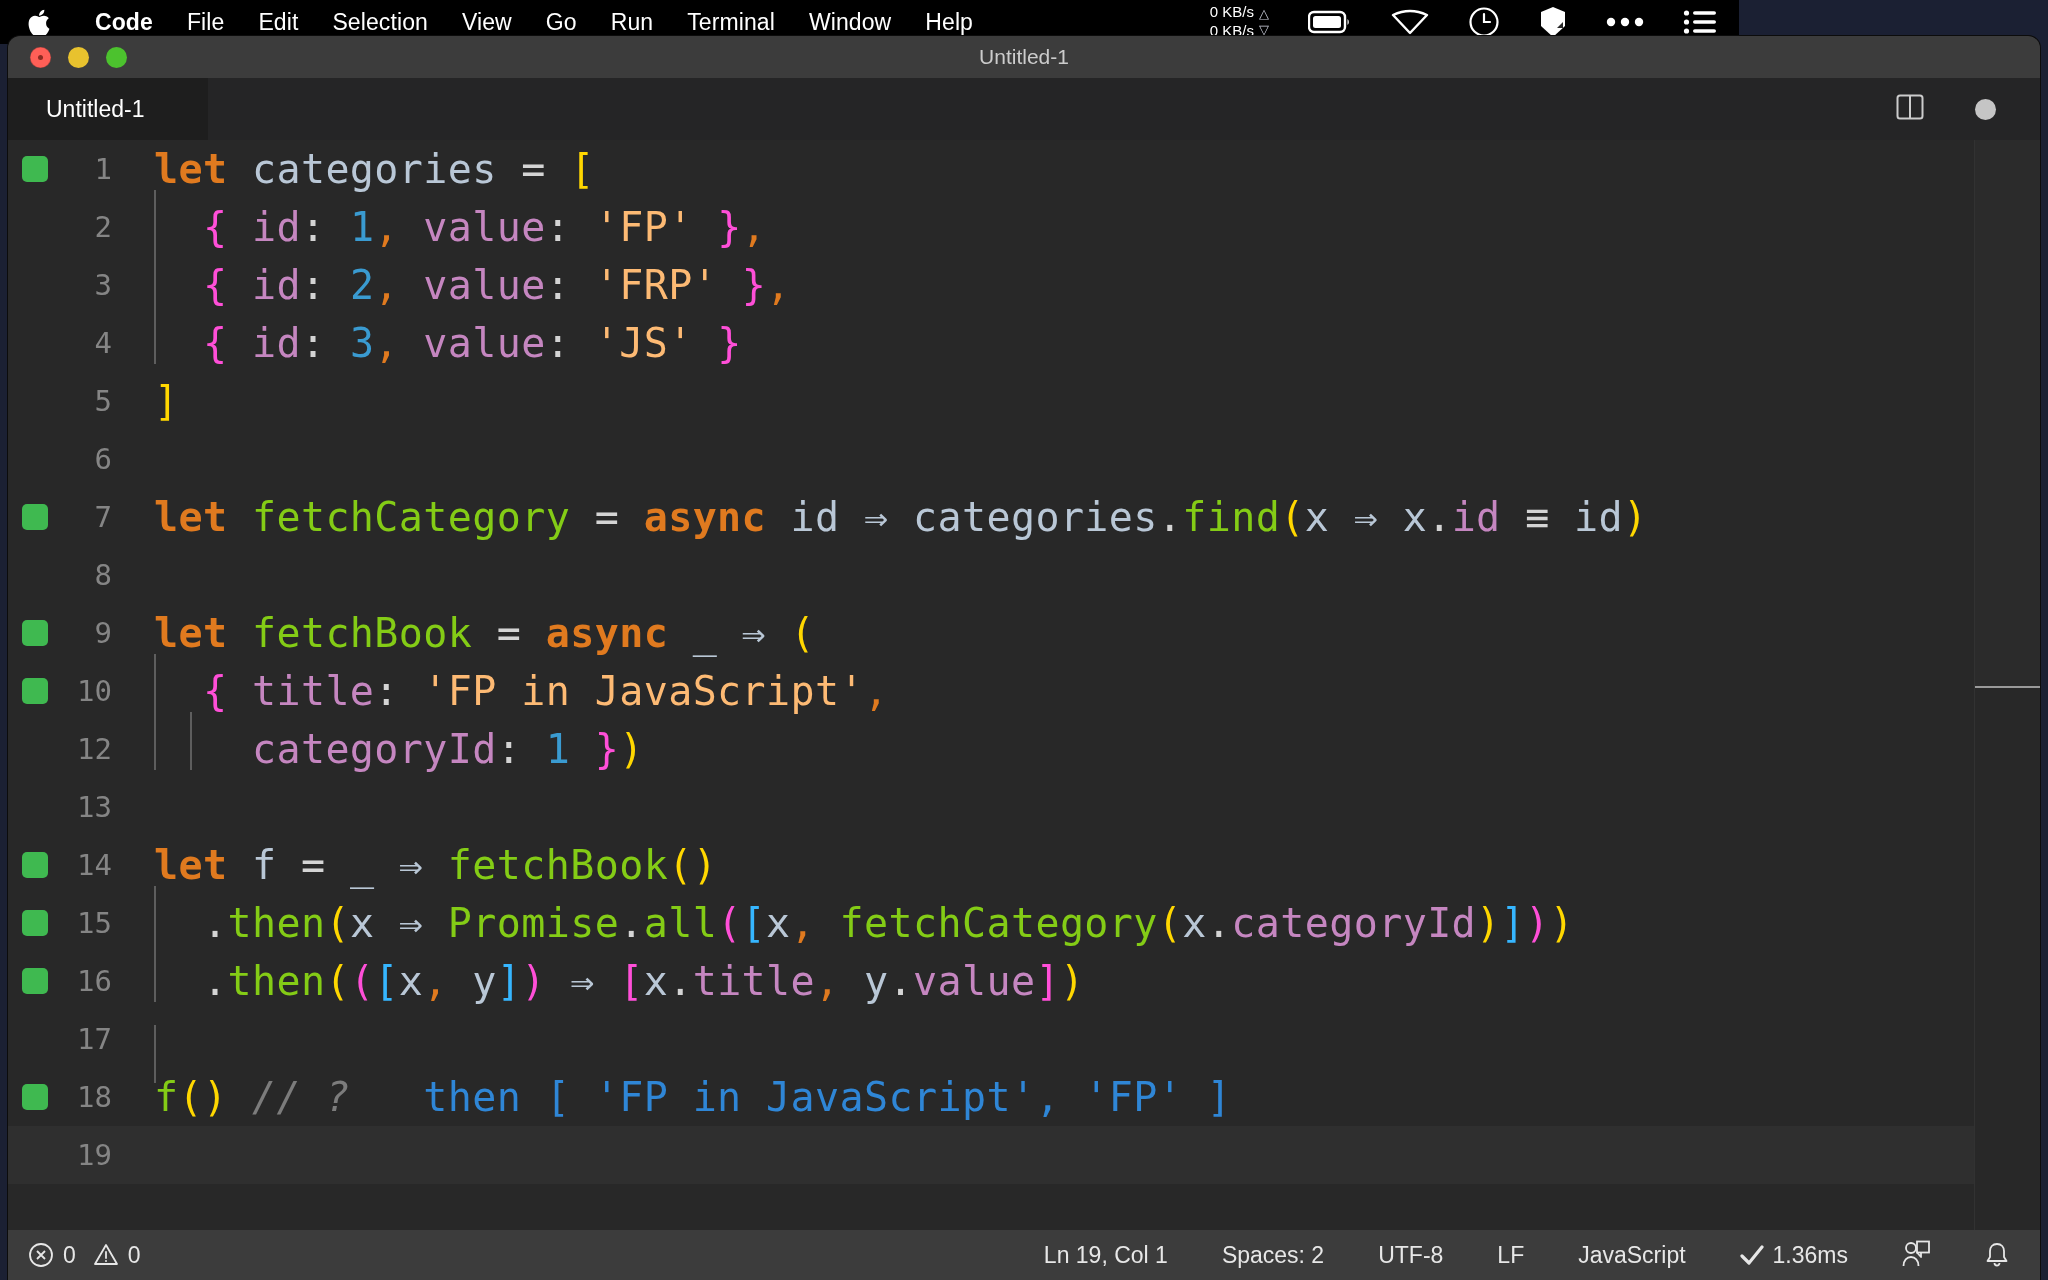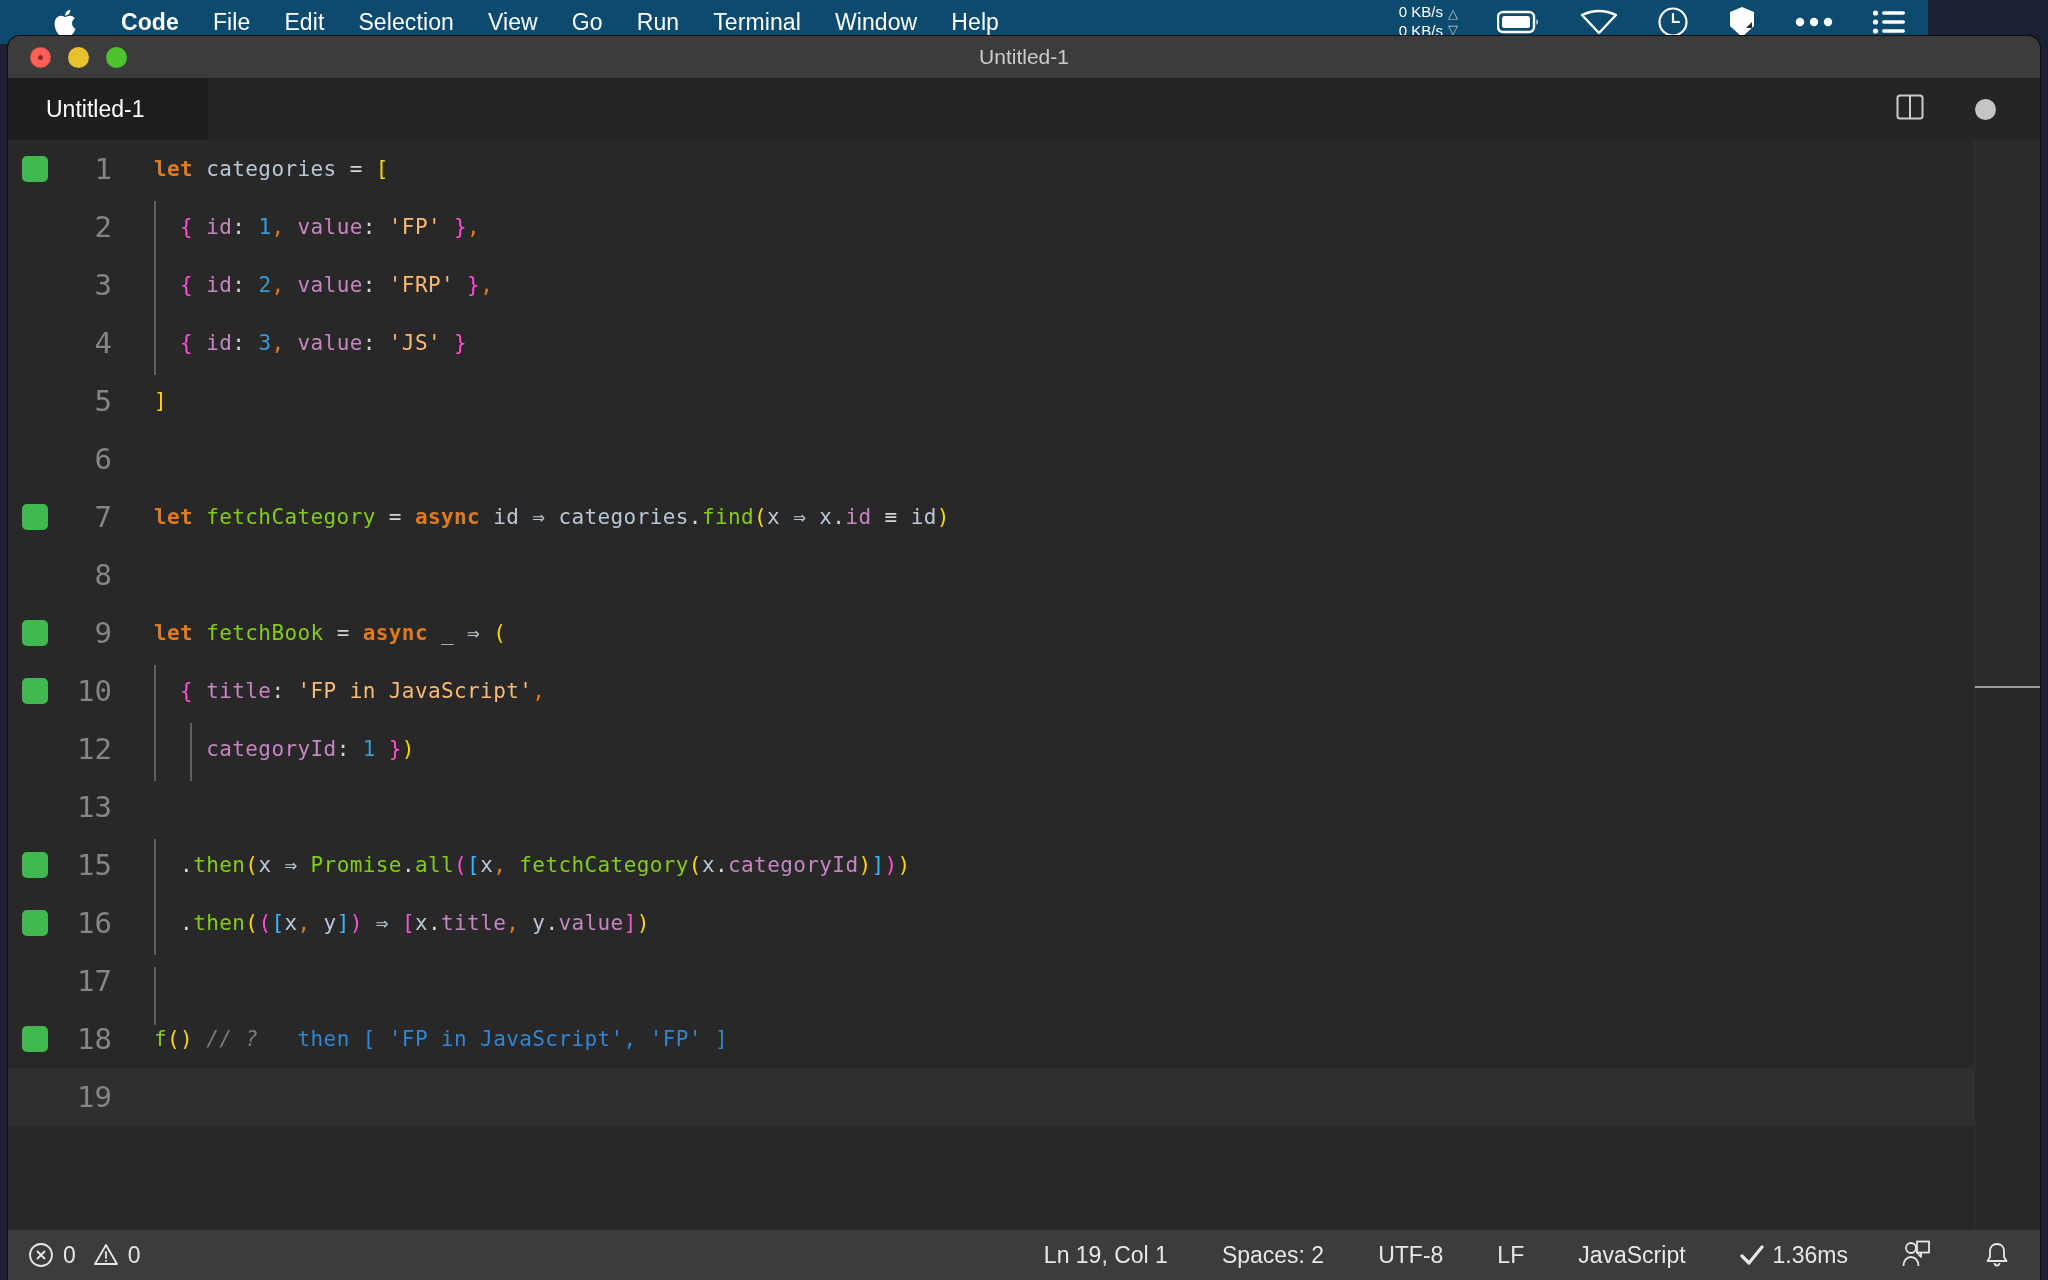--- a/index.html
+++ b/index.html
@@ -9,26 +9,25 @@
     height: 1280px;
     overflow: hidden;
     background: #1b2033;
     font-family: "Liberation Sans", sans-serif;
   }
 
   
   #menubar {
     position: absolute;
     top: 0; left: 0;
-    width: 1928px; height: 44px;
-    background: #0c4a6e;
+    width: 1739px; height: 44px;
+    background: #000000;
     display: flex;
     align-items: center;
     color: #ffffff;
-    padding-left: 26px;
   }
   .menu-left { display: flex; align-items: center; height: 44px; padding-left: 26px; }
   .apple-logo {
     width: 26px; height: 30px;
     margin-right: 26px;
     display: flex; align-items: center; justify-content: center;
     color: #fff;
   }
   .menu-item {
     font-size: 23px;
@@ -153,21 +152,21 @@
   .linenum {
     width: 128px;
     text-align: right;
     padding-right: 24px;
     color: #858585;
     font-size: 29px;
     flex: none;
     font-family: "DejaVu Sans Mono", monospace;
   }
   .codetext {
-    font-size: 21px;
+    font-size: 40px;
     white-space: pre;
     color: #d4d4d4;
     letter-spacing: 0.4px;
     position: relative;
     padding-left: 18px;
   }
 
   
   .iguide {
     position: absolute;
@@ -392,20 +391,25 @@
     <div class="code-row">
       <span class="linenum">12</span>
       <span class="codetext"><span class="iguide" style="left:18px;top:-14px;height:58px;"></span><span class="iguide" style="left:54px;top:-14px;height:58px;"></span>    <span class="t-prop">categoryId</span><span class="t-op">:</span> <span class="t-num">1</span> <span class="b-pink">}</span><span class="b-yellow">)</span></span>
     </div>
 
     <div class="code-row">
       <span class="linenum">13</span>
       <span class="codetext"></span>
     </div>
 
+    <div class="code-row">
+      <span class="gutter-mark"></span>
+      <span class="linenum">14</span>
+      <span class="codetext"><span class="t-kw">let</span> <span class="t-var">f</span> <span class="t-op">=</span> <span class="t-var">_</span> <span class="t-plain">⇒</span> <span class="t-fn">fetchBook</span><span class="b-yellow">()</span></span>
+    </div>
 
     <div class="code-row">
       <span class="gutter-mark"></span>
       <span class="linenum">15</span>
       <span class="codetext"><span class="iguide" style="left:18px;top:-14px;height:58px;"></span>  <span class="t-op">.</span><span class="t-fn">then</span><span class="b-yellow">(</span><span class="t-var">x</span> <span class="t-plain">⇒</span> <span class="t-fn">Promise</span><span class="t-op">.</span><span class="t-fn">all</span><span class="b-pink">(</span><span class="b-blue">[</span><span class="t-var">x</span><span class="b-orange">,</span> <span class="t-fn">fetchCategory</span><span class="b-yellow">(</span><span class="t-var">x</span><span class="t-op">.</span><span class="t-prop">categoryId</span><span class="b-yellow">)</span><span class="b-blue">]</span><span class="b-pink">)</span><span class="b-yellow">)</span></span>
     </div>
 
     <div class="code-row">
       <span class="gutter-mark"></span>
       <span class="linenum">16</span>

